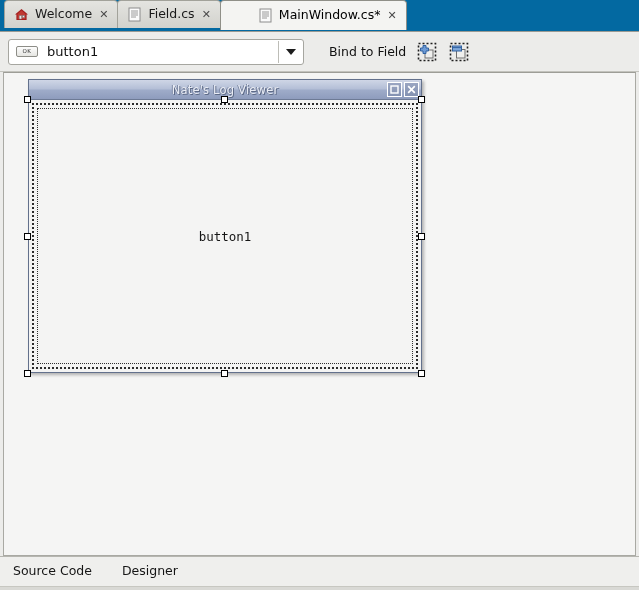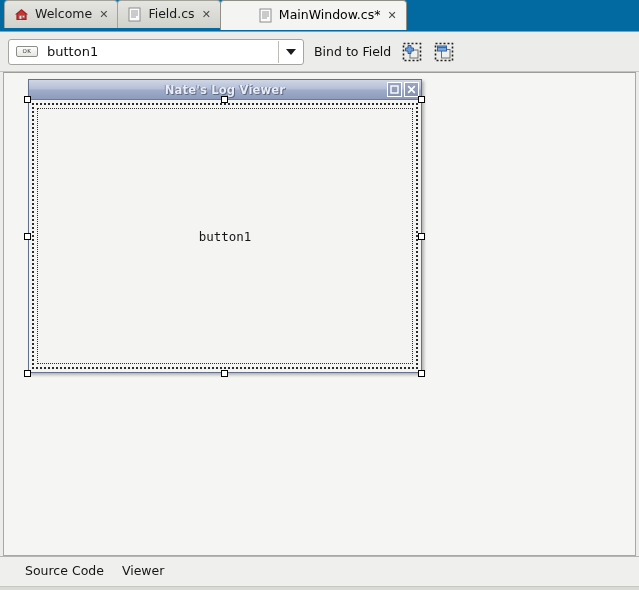--- a/index.html
+++ b/index.html
@@ -156,20 +156,21 @@
     display: block;
     width: 0; height: 0;
     border-left: 5px solid transparent;
     border-right: 5px solid transparent;
     border-top: 6px solid #1d1d1d;
   }
   .bindlabel {
     font-size: 12.5px;
     color: #111;
     white-space: nowrap;
+    margin-left: 15px;
   }
   .tbtn {
     width: 22px;
     height: 22px;
     display: flex;
     align-items: center;
     justify-content: center;
     cursor: pointer;
     background: transparent;
     border: none;
@@ -216,21 +217,20 @@
     display: flex;
     align-items: center;
     justify-content: center;
   }
   .title-text {
     font-size: 11.5px;
     color: #e9ecf4;
     text-shadow: 1px 1px 0 #5d6a86, -1px 0 0 #7c88a4;
     letter-spacing: .2px;
     font-family: "DejaVu Sans", sans-serif;
-    font-weight: bold;
   }
   .title-btns {
     position: absolute;
     right: 2px;
     top: 2px;
     display: flex;
     gap: 2px;
   }
   .title-btn {
     width: 15px;
@@ -289,22 +289,22 @@
 
   
   .bottom-bar {
     flex: 0 0 auto;
     height: 30px;
     box-sizing: border-box;
     background: #efefed;
     border-top: 1px solid #b6b6b0;
     display: flex;
     align-items: center;
-    padding: 0 16px;
-    gap: 0;
+    padding: 0 4px;
+    gap: 12px;
   }
   .vtab {
     font-size: 12.5px;
     color: #151515;
     padding: 4px 8px;
     line-height: 1;
     background: transparent;
     border: 1px solid transparent;
     border-radius: 2px;
     cursor: pointer;
@@ -450,18 +450,18 @@
       <span class="handle" style="left:2px;   top:291px;"></span>
       <span class="handle" style="left:199px; top:291px;"></span>
       <span class="handle" style="left:396px; top:291px;"></span>
 
     </div>
 
   </div>
 
   <div class="bottom-bar">
     <span class="vtab">Source Code</span>
-    <span class="vtab">Viewer</span>
+    <span class="vtab">Designer</span>
   </div>
 
   <div class="frame-bottom"></div>
 
 </div>
 
 </body></html>

